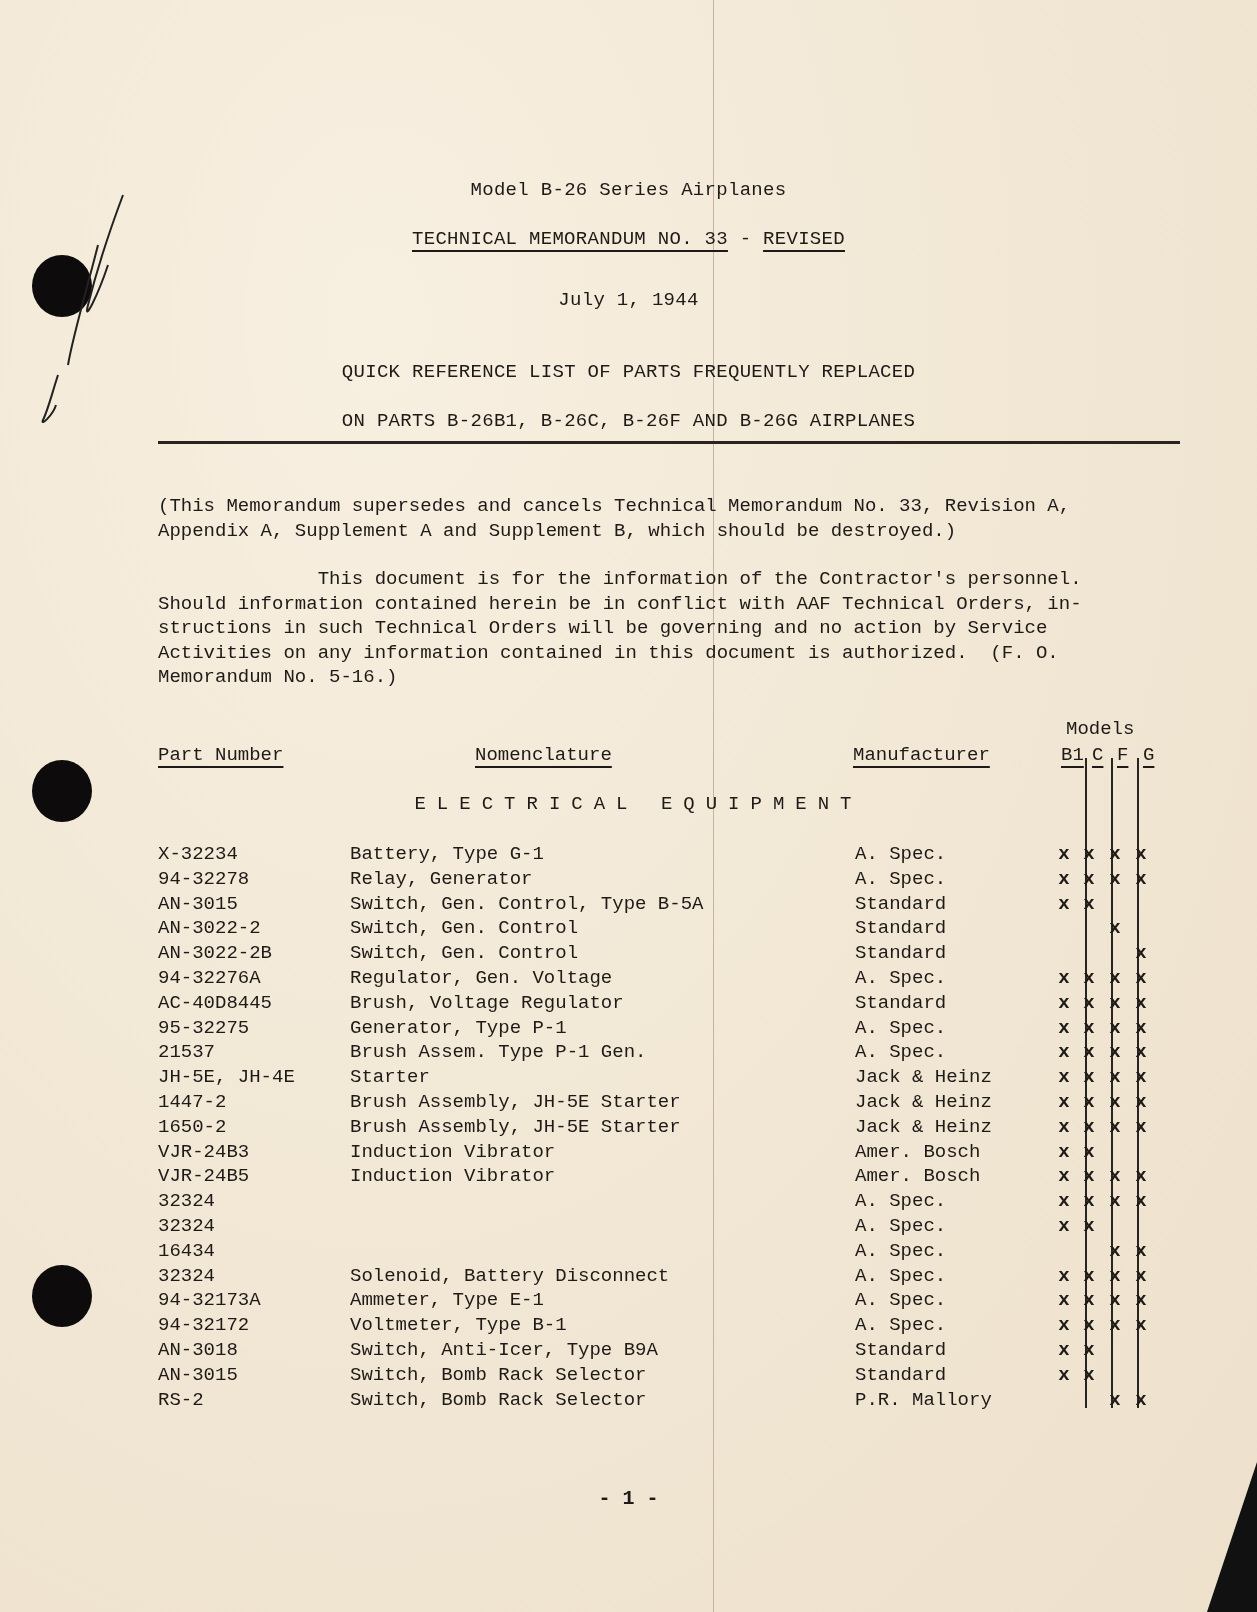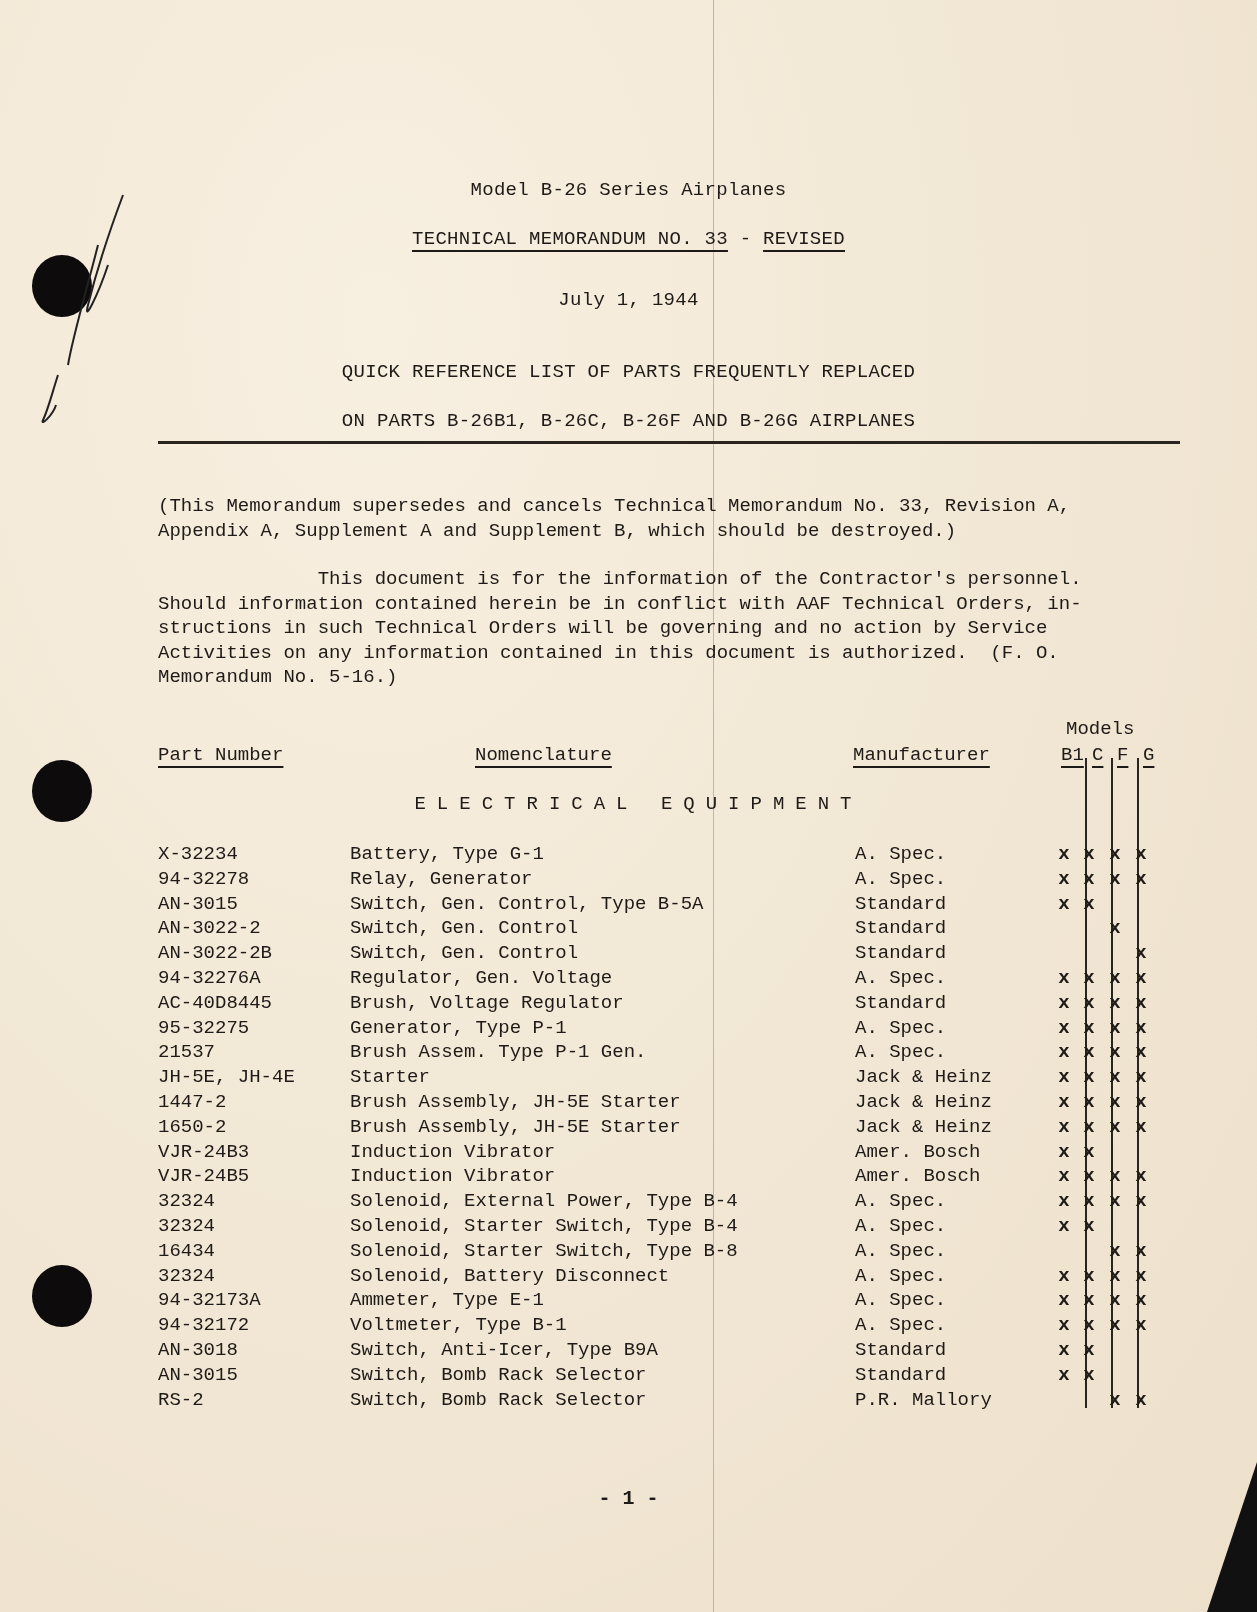--- a/index.html
+++ b/index.html
@@ -208,39 +208,36 @@
       <span class="pn">VJR-24B5</span>
       <span class="nom">Induction Vibrator</span>
       <span class="mfr">Amer. Bosch</span>
       <span class="mk" style="left: 1054px;">x</span>
       <span class="mk" style="left: 1079px;">x</span>
       <span class="mk" style="left: 1105px;">x</span>
       <span class="mk" style="left: 1131px;">x</span>
     </div>
     <div class="row">
       <span class="pn">32324</span>
-      <span class="nom">Solenoid, External Power, Type B-4</span>
       <span class="mfr">A. Spec.</span>
       <span class="mk" style="left: 1054px;">x</span>
       <span class="mk" style="left: 1079px;">x</span>
       <span class="mk" style="left: 1105px;">x</span>
       <span class="mk" style="left: 1131px;">x</span>
     </div>
     <div class="row">
       <span class="pn">32324</span>
-      <span class="nom">Solenoid, Starter Switch, Type B-4</span>
       <span class="mfr">A. Spec.</span>
       <span class="mk" style="left: 1054px;">x</span>
       <span class="mk" style="left: 1079px;">x</span>
       <span class="mk" style="left: 1105px;"></span>
       <span class="mk" style="left: 1131px;"></span>
     </div>
     <div class="row">
       <span class="pn">16434</span>
-      <span class="nom">Solenoid, Starter Switch, Type B-8</span>
       <span class="mfr">A. Spec.</span>
       <span class="mk" style="left: 1054px;"></span>
       <span class="mk" style="left: 1079px;"></span>
       <span class="mk" style="left: 1105px;">x</span>
       <span class="mk" style="left: 1131px;">x</span>
     </div>
     <div class="row">
       <span class="pn">32324</span>
       <span class="nom">Solenoid, Battery Disconnect</span>
       <span class="mfr">A. Spec.</span>

